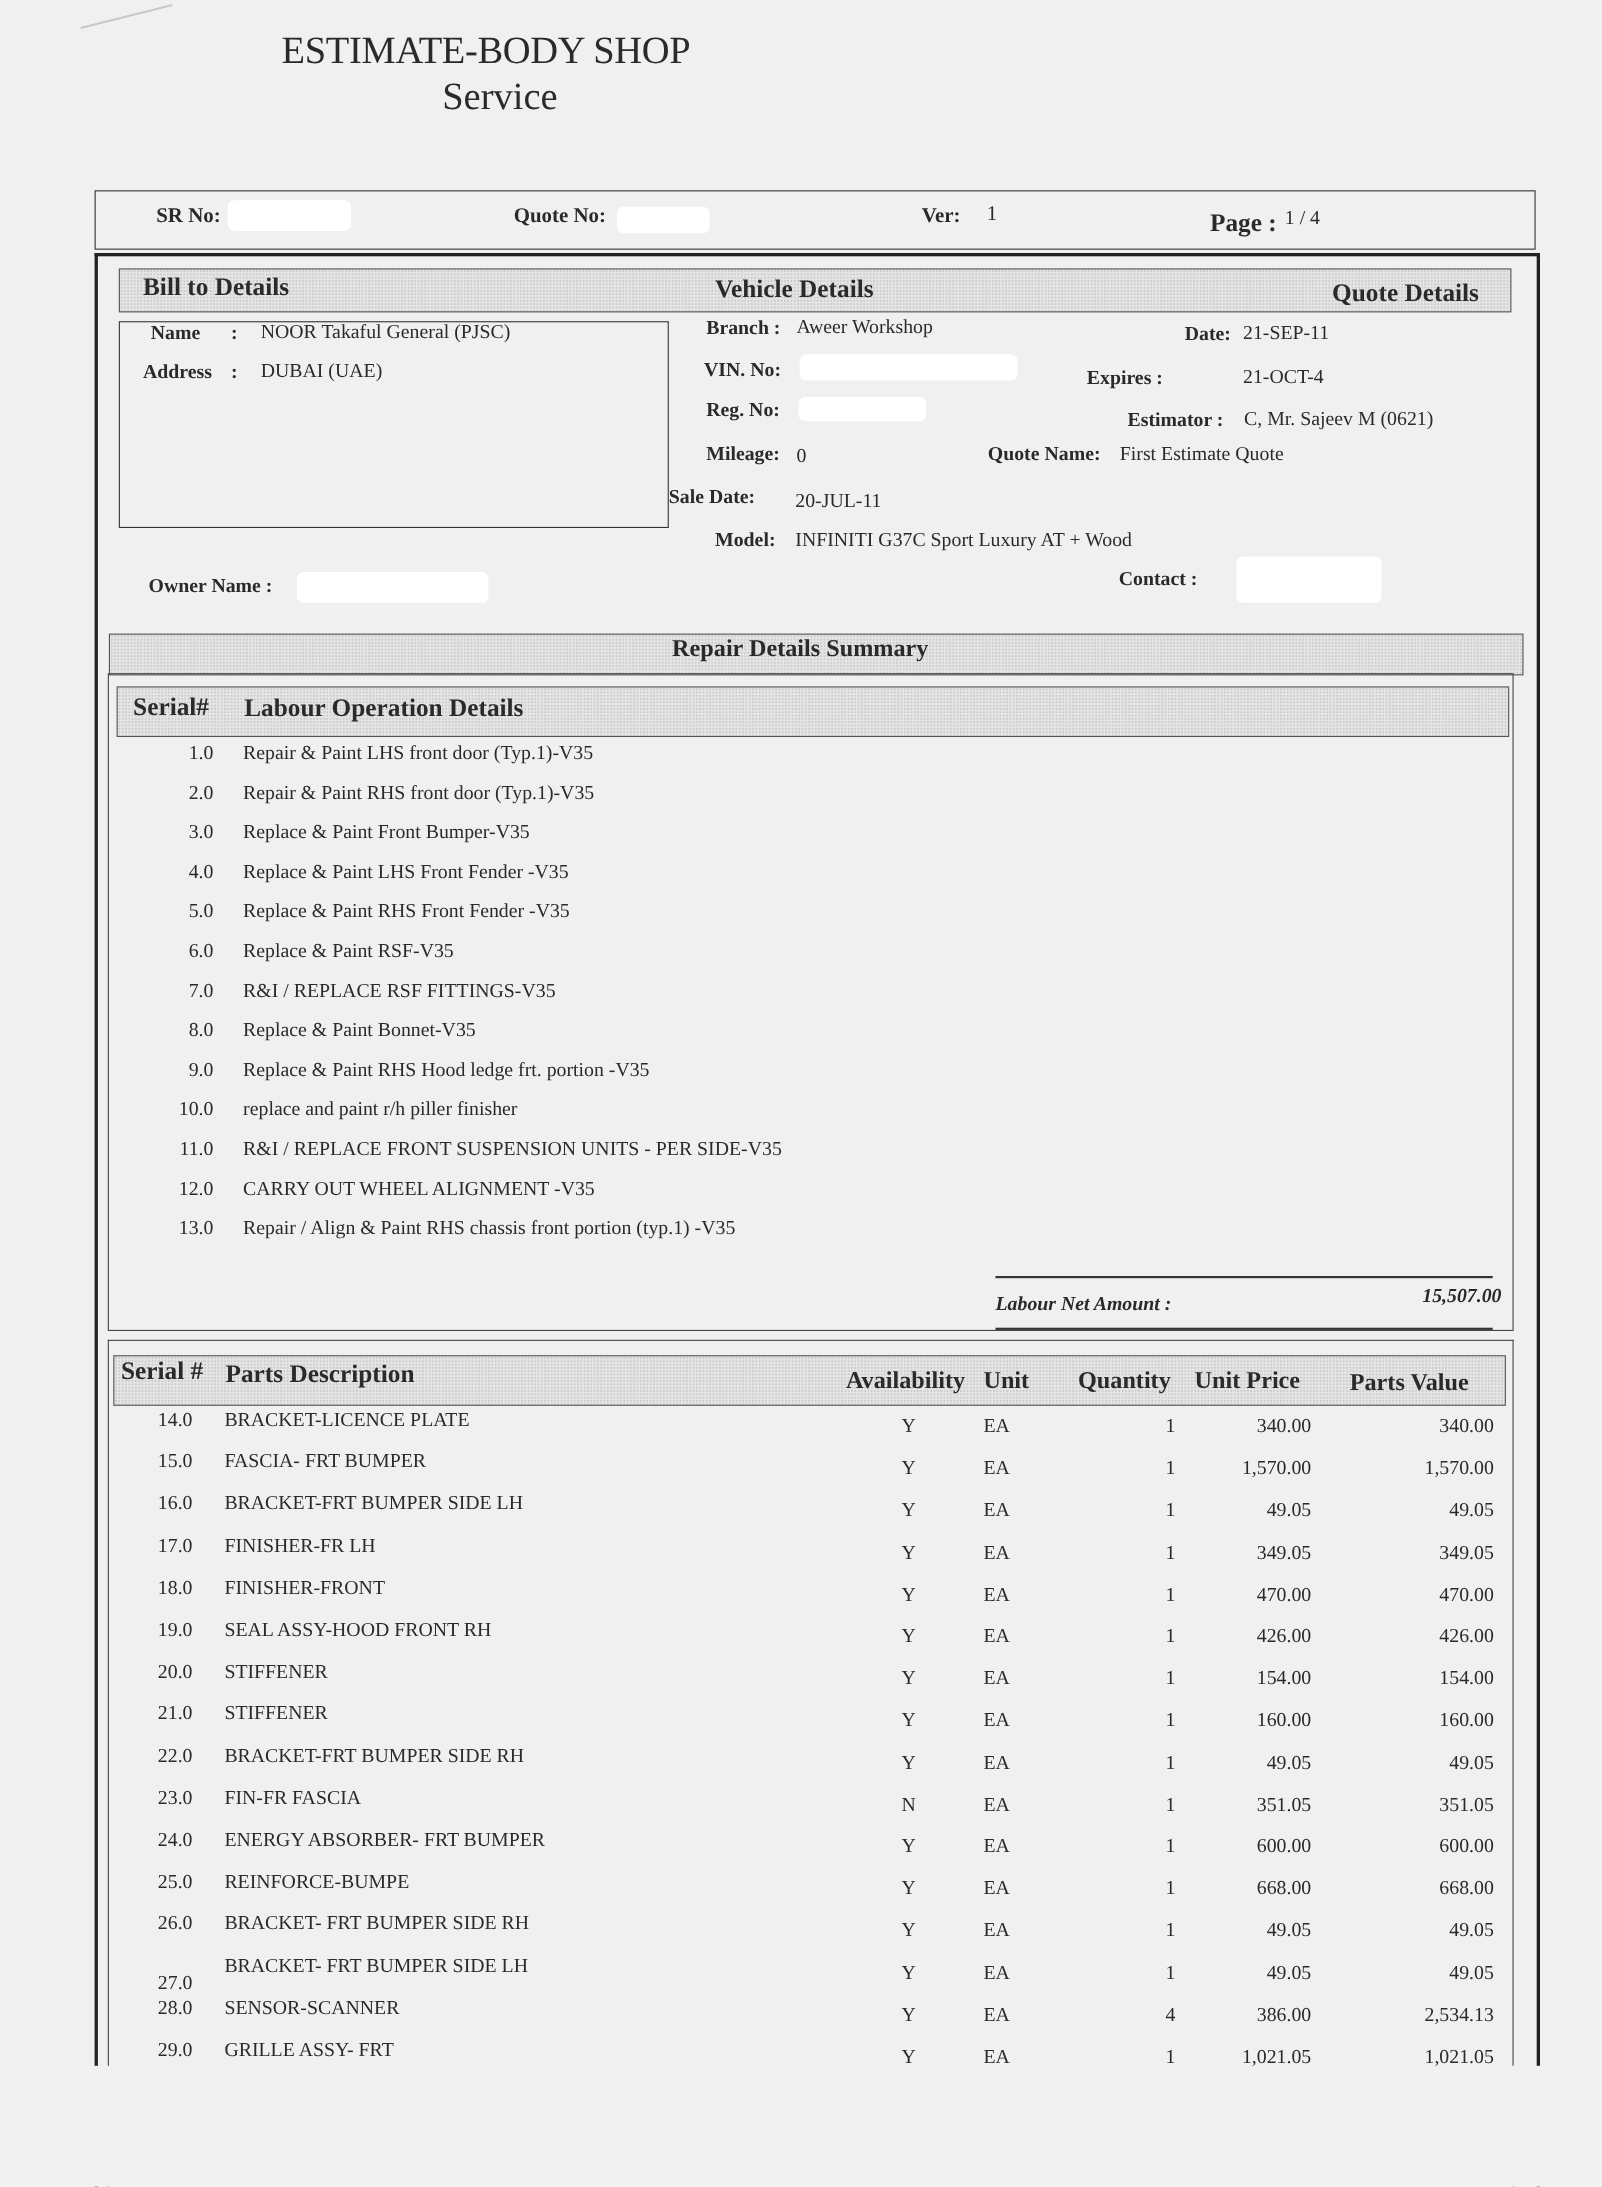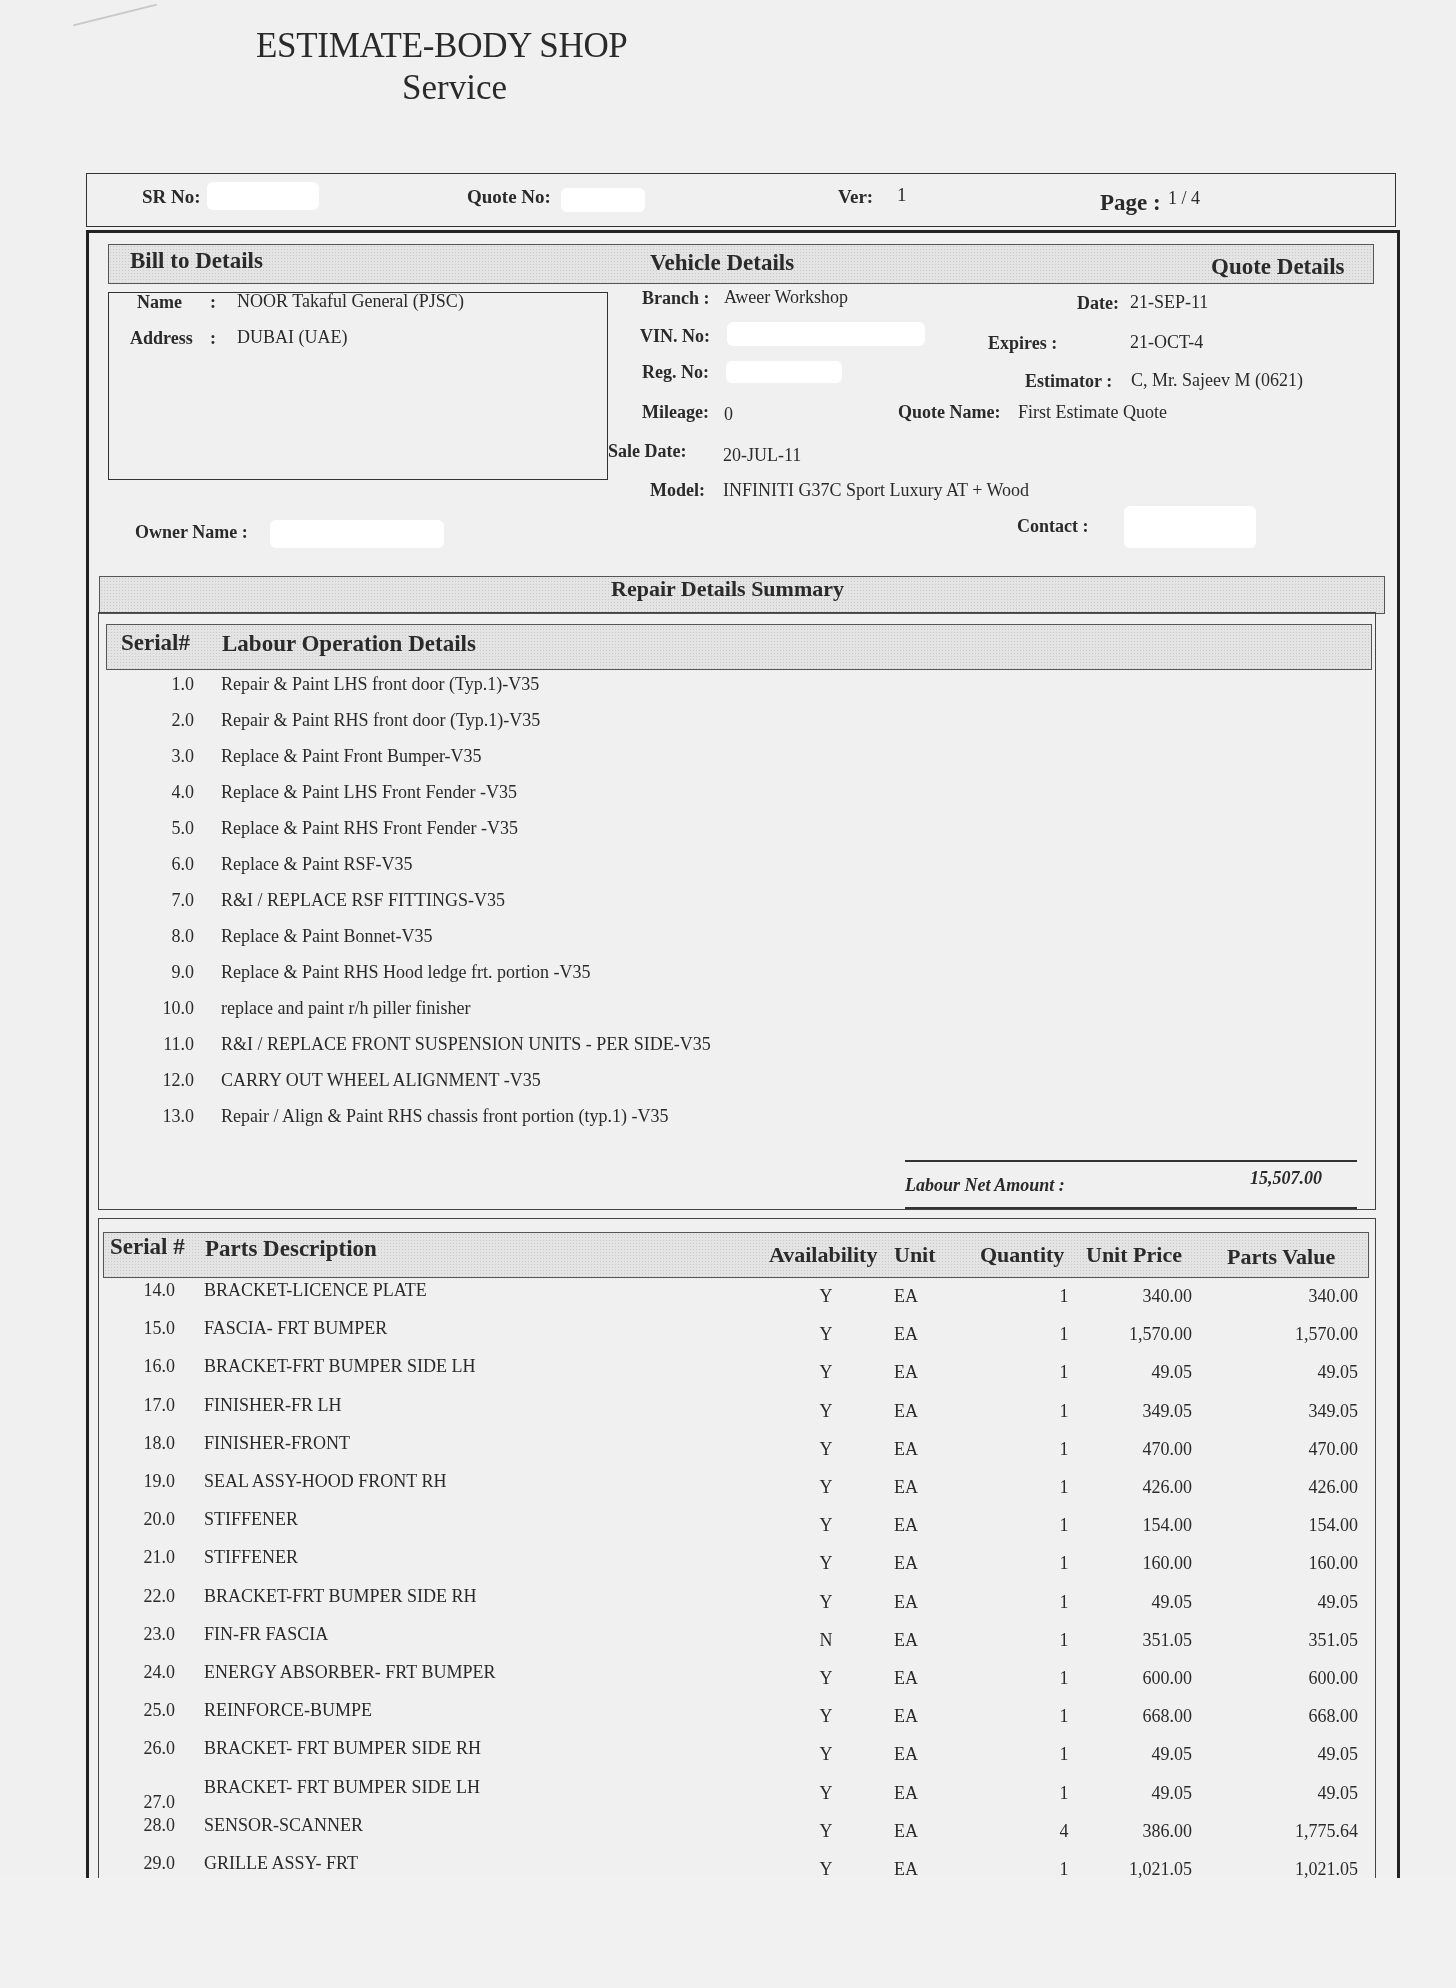--- a/index.html
+++ b/index.html
@@ -160,21 +160,21 @@
       <div class="abs row-desc" style="left: 221px; top: 1070px;">CARRY OUT WHEEL ALIGNMENT -V35</div>
     </div>
     <div>
       <div class="abs row-serial" style="left: 134px; top: 1106px;">13.0</div>
       <div class="abs row-desc" style="left: 221px; top: 1106px;">Repair / Align &amp; Paint RHS chassis front portion (typ.1) -V35</div>
     </div>
   </div>
 
 <div class="abs hline" style="left:905px;top:1160px;width:452px;"></div>
 <div class="abs" style="left:905px;top:1175px;font-size:18px;font-weight:bold;font-style:italic;">Labour Net Amount  :</div>
-<div class="abs" style="left:1210px;top:1168px;width:112px;text-align:right;font-size:18px;font-weight:bold;font-style:italic;">15,507.00</div>
+<div class="abs" style="left:1253px;top:1168px;width:112px;text-align:right;font-size:18px;font-weight:bold;font-style:italic;">15,507.00</div>
 <div class="abs hline" style="left:905px;top:1207px;width:452px;"></div>
 
 <div class="abs parts-frame"></div>
 <div class="abs sec-bar stipple" style="left:103px;top:1232px;width:1264px;height:44px;"></div>
 <div class="abs sec-title" style="left:110px;top:1234px;">Serial #</div>
 <div class="abs sec-title" style="left:205px;top:1236px;">Parts Description</div>
 <div class="abs sec-title" style="left:769px;top:1242px;font-size:22px;">Availability</div>
 <div class="abs sec-title" style="left:894px;top:1242px;font-size:22px;">Unit</div>
 <div class="abs sec-title" style="left:980px;top:1242px;font-size:22px;">Quantity</div>
 <div class="abs sec-title" style="left:1086px;top:1242px;font-size:22px;">Unit Price</div>
@@ -307,21 +307,21 @@
       <div class="abs num" style="left: 1080px; top: 1782.6px; width: 112px;">49.05</div>
       <div class="abs num" style="left: 1238px; top: 1782.6px; width: 120px;">49.05</div>
     </div>
     <div>
       <div class="abs row-serial" style="left: 115px; top: 1814.8px; width: 60px;">28.0</div>
       <div class="abs row-desc" style="left: 204px; top: 1814.8px;">SENSOR-SCANNER</div>
       <div class="abs ctr" style="left: 806px; top: 1820.8px; width: 40px;">Y</div>
       <div class="abs ctr" style="left: 886px; top: 1820.8px; width: 40px;">EA</div>
       <div class="abs ctr" style="left: 1044px; top: 1820.8px; width: 40px;">4</div>
       <div class="abs num" style="left: 1080px; top: 1820.8px; width: 112px;">386.00</div>
-      <div class="abs num" style="left: 1238px; top: 1820.8px; width: 120px;">1,775.64</div>
+      <div class="abs num" style="left: 1238px; top: 1820.8px; width: 120px;">2,534.13</div>
     </div>
     <div>
       <div class="abs row-serial" style="left: 115px; top: 1853px; width: 60px;">29.0</div>
       <div class="abs row-desc" style="left: 204px; top: 1853px;">GRILLE ASSY- FRT</div>
       <div class="abs ctr" style="left: 806px; top: 1859px; width: 40px;">Y</div>
       <div class="abs ctr" style="left: 886px; top: 1859px; width: 40px;">EA</div>
       <div class="abs ctr" style="left: 1044px; top: 1859px; width: 40px;">1</div>
       <div class="abs num" style="left: 1080px; top: 1859px; width: 112px;">1,021.05</div>
       <div class="abs num" style="left: 1238px; top: 1859px; width: 120px;">1,021.05</div>
     </div>

